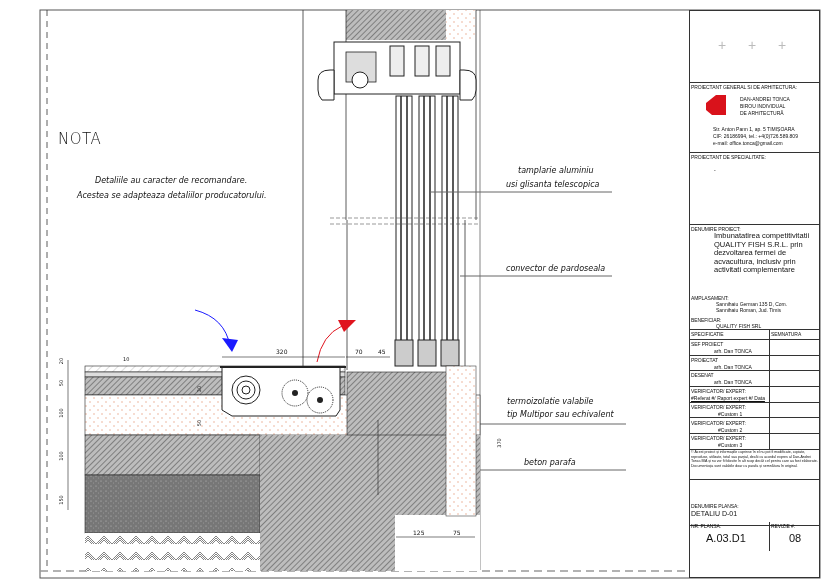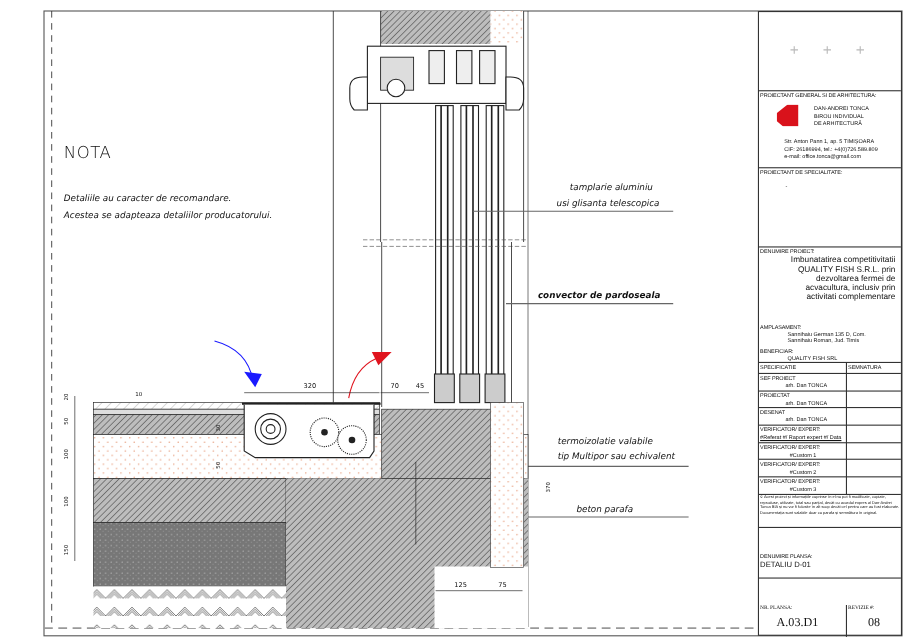--- a/index.html
+++ b/index.html
@@ -142,26 +142,26 @@
 <div class="lbl" style="left:56px;top:410px;font-style:normal;font-size:5px;transform:rotate(-90deg);">100</div>
 <div class="lbl" style="left:56px;top:453px;font-style:normal;font-size:5px;transform:rotate(-90deg);">100</div>
 <div class="lbl" style="left:56px;top:497px;font-style:normal;font-size:5px;transform:rotate(-90deg);">150</div>
 <div class="lbl" style="left:196px;top:386px;font-style:normal;font-size:5px;transform:rotate(-90deg);">30</div>
 <div class="lbl" style="left:196px;top:420px;font-style:normal;font-size:5px;transform:rotate(-90deg);">50</div>
 <div class="lbl" style="left:494px;top:440px;font-style:normal;font-size:5px;transform:rotate(-90deg);">370</div>
 <div class="lbl" style="left:413px;top:529px;font-style:normal;font-size:6px;">125</div>
 <div class="lbl" style="left:453px;top:529px;font-style:normal;font-size:6px;">75</div>
 
 <div class="note-title">NOTA</div>
-<div class="note-line" style="top:176px;">Detaliile au caracter de recomandare.</div>
-<div class="note-line" style="top:191px;">Acestea se adapteaza detaliilor producatorului.</div>
+<div class="note-line" style="top:176px;margin-left:37px;">Detaliile au caracter de recomandare.</div>
+<div class="note-line" style="top:191px;margin-left:19px;">Acestea se adapteaza detaliilor producatorului.</div>
 
 <div class="lbl" style="left:506px;top:166px;margin-left:12px;">tamplarie aluminiu</div>
 <div class="lbl" style="left:506px;top:180px;">usi glisanta telescopica</div>
-<div class="lbl" style="left:489px;top:264px;font-weight:bold;">convector de pardoseala</div>
+<div class="lbl" style="left:506px;top:264px;">convector de pardoseala</div>
 <div class="lbl" style="left:507px;top:397px;">termoizolatie valabile</div>
 <div class="lbl" style="left:507px;top:410px;">tip Multipor sau echivalent</div>
 <div class="lbl" style="left:524px;top:458px;">beton parafa</div>
 
 <div class="tb">
   <div class="cell" style="top:0;height:72px;">
     <span class="plus" style="left:28px;top:26px;">+</span>
     <span class="plus" style="left:58px;top:26px;">+</span>
     <span class="plus" style="left:88px;top:26px;">+</span>
   </div>
@@ -174,21 +174,21 @@
     <div class="sm" style="position:absolute;left:23px;top:43px;">Str. Anton Pann 1, ap. 5 TIMIȘOARA</div>
     <div class="sm" style="position:absolute;left:23px;top:50px;">CIF: 26186994, tel.: +4(0)726.589.809</div>
     <div class="sm" style="position:absolute;left:23px;top:57px;">e-mail: office.tonca@gmail.com</div>
   </div>
   <div class="cell" style="top:142px;height:72px;">
     <div class="hd">PROIECTANT DE SPECIALITATE:</div>
     <div class="sm" style="position:absolute;left:24px;top:14px;">-</div>
   </div>
   <div class="cell" style="top:214px;height:104px;border-bottom:none;">
     <div class="hd">DENUMIRE PROIECT:</div>
-    <div style="position:absolute;left:24px;top:7px;width:100px;font-size:7.5px;line-height:8.5px;text-align:right;">Imbunatatirea competitivitatii QUALITY FISH S.R.L. prin dezvoltarea fermei de acvacultura, inclusiv prin activitati complementare</div>
+    <div style="position:absolute;left:24px;top:7px;width:100px;font-size:7.5px;line-height:8.5px;">Imbunatatirea competitivitatii QUALITY FISH S.R.L. prin dezvoltarea fermei de acvacultura, inclusiv prin activitati complementare</div>
     <div class="hd" style="top:70px;">AMPLASAMENT:</div>
     <div class="sm" style="position:absolute;left:26px;top:76px;">Sannihaiu German 135 D, Com.</div>
     <div class="sm" style="position:absolute;left:26px;top:82px;">Sannihaiu Roman, Jud. Timis</div>
     <div class="hd" style="top:92px;">BENEFICIAR:</div>
     <div class="sm" style="position:absolute;left:26px;top:98px;">QUALITY FISH SRL</div>
   </div>
 
   <div style="position:absolute;left:0;top:318px;width:100%;height:120px;border-top:1px solid #333;">
     <div style="position:absolute;left:79px;top:0;width:1px;height:120px;background:#333;"></div>
     <div style="position:absolute;left:0;top:0;width:100%;height:10px;border-bottom:1px solid #333;box-sizing:border-box;">
@@ -224,20 +224,20 @@
       <span class="sm" style="position:absolute;left:28px;top:8px;">#Custom 3</span>
     </div>
   </div>
   <div class="cell" style="top:438px;height:31px;">
     <div style="position:absolute;left:1px;top:1px;width:127px;font-size:3.6px;line-height:4.6px;">© Acest proiect și informațiile cuprinse în el nu pot fi modificate, copiate, reproduse, utilizate, total sau parțial, decât cu acordul expres al Dan-Andrei Tonca BIA și nu vor fi folosite în alt scop decât cel pentru care au fost elaborate. Documentația sunt valabile doar cu parafa și semnătura în original.</div>
   </div>
   <div class="cell" style="top:491px;height:24px;">
     <div class="hd">DENUMIRE PLANSA:</div>
     <div style="position:absolute;left:1px;top:8px;font-size:7px;">DETALIU D-01</div>
   </div>
-  <div class="cell" style="top:539px;height:29px;border-bottom:none;font-family:Liberation Serif, serif;">
+  <div class="cell" style="top:511px;height:29px;border-bottom:none;">
     <div style="position:absolute;left:79px;top:0;width:1px;height:100%;background:#333;"></div>
     <div class="hd">NR. PLANSA:</div>
     <div style="position:absolute;left:16px;top:10px;font-size:11px;">A.03.D1</div>
     <div class="hd" style="left:81px;">REVIZIE #:</div>
     <div style="position:absolute;left:99px;top:10px;font-size:11px;">08</div>
   </div>
 </div>
 
 </body></html>

